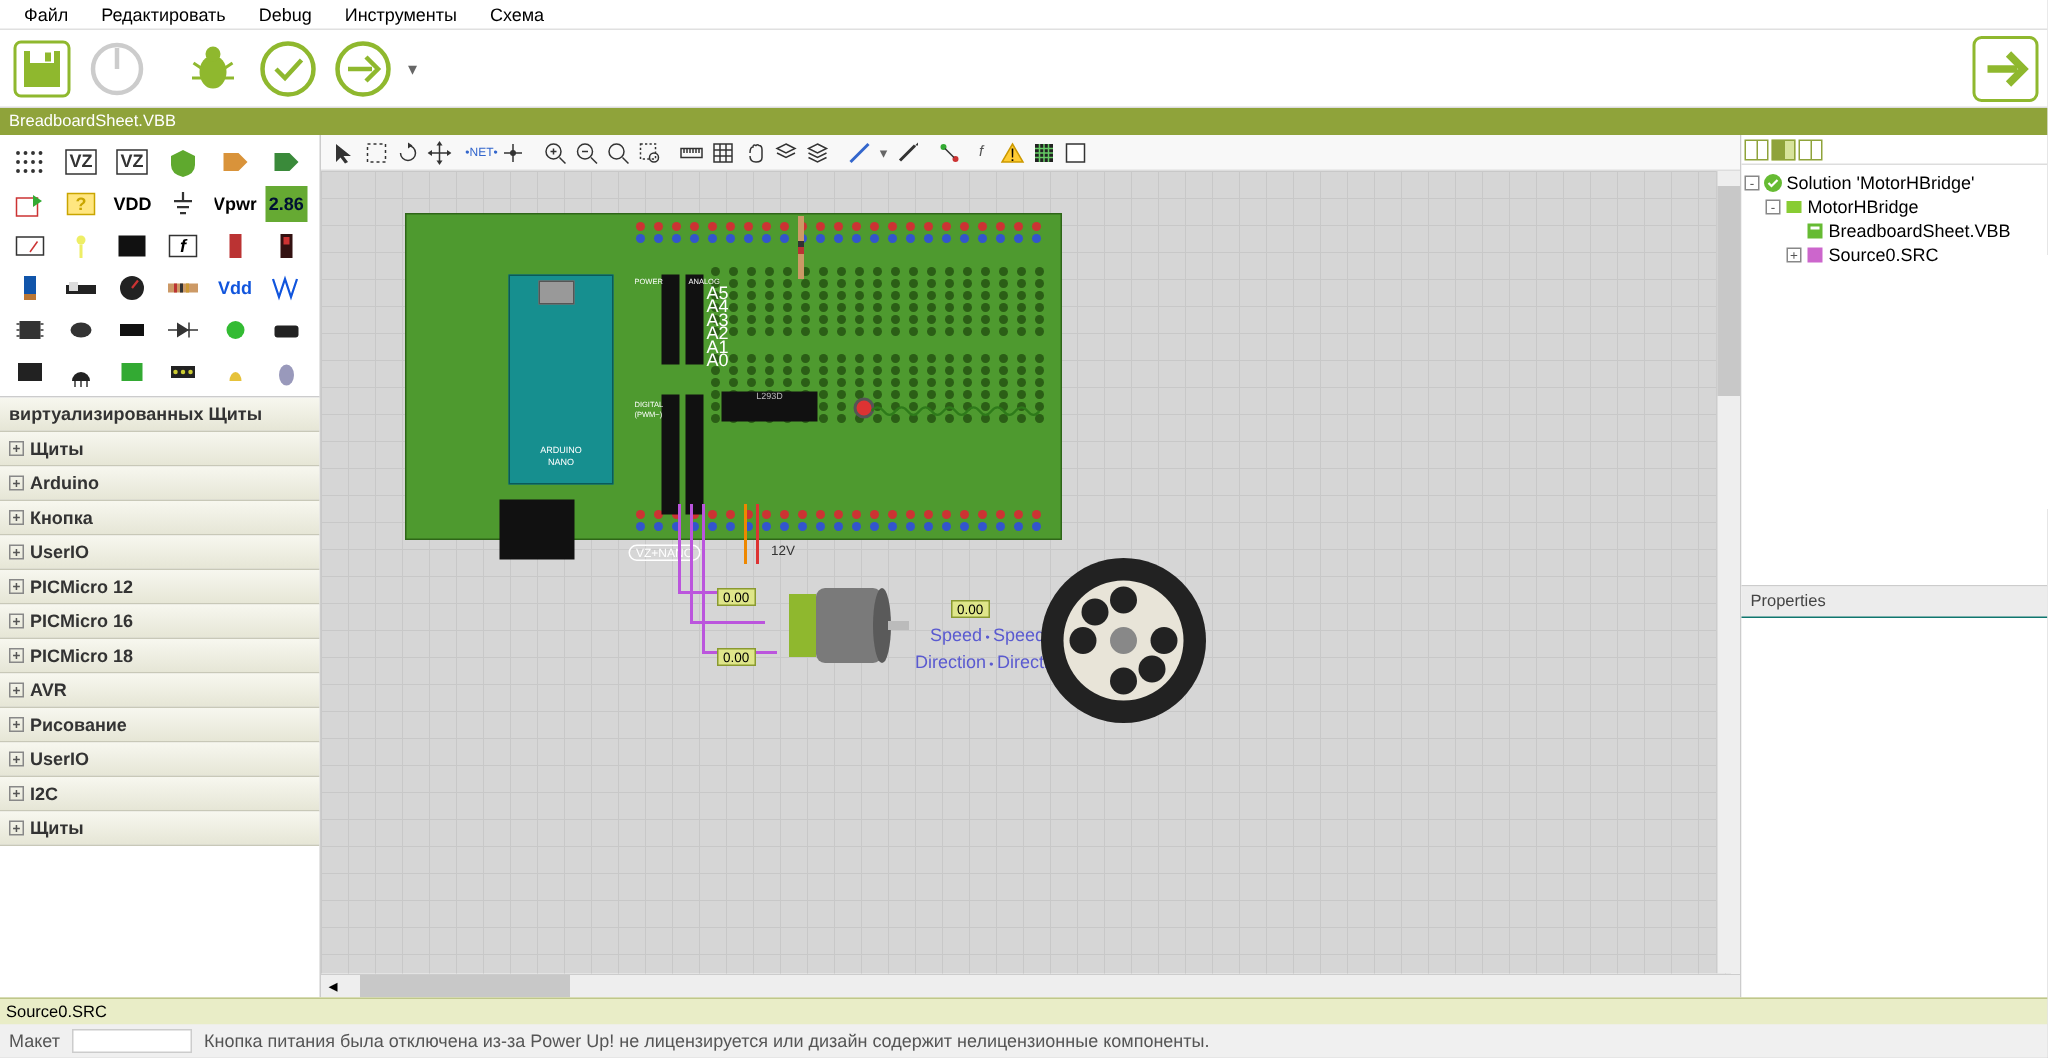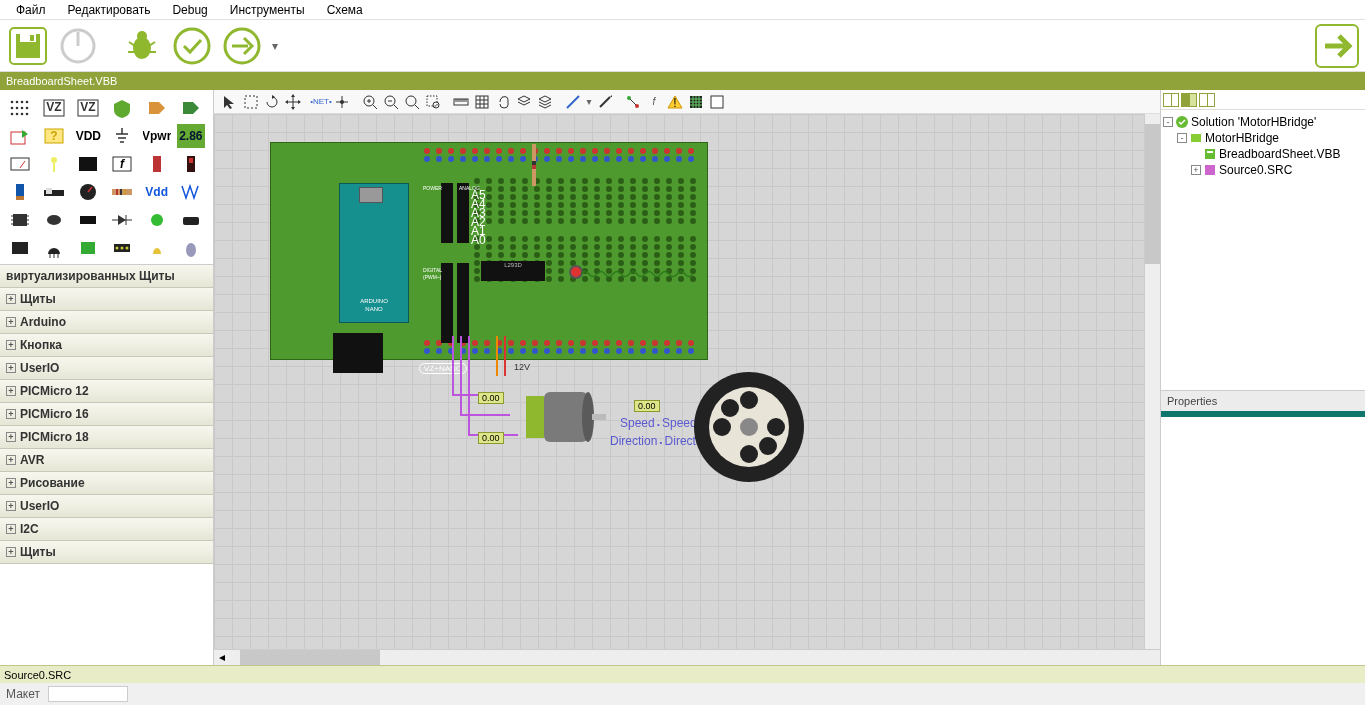--- a/index.html
+++ b/index.html
@@ -54,21 +54,21 @@
   .rightpane { width: 204px; display:flex; flex-direction:column; background:#fff;}
   .viewbtns{height:20px;display:flex;align-items:center;padding:2px;gap:2px;border-bottom:1px solid #ddd;}
   .vbtn{width:16px;height:14px;border:1px solid #8fa33a;display:flex;}
   .vbtn.sel{background:#d7e39b;}
   .tree{flex:0 0 280px; padding:4px 2px; font-size:11px; overflow:auto;}
   .treerow{display:flex;align-items:center;gap:2px;padding:1px 0;white-space:nowrap;}
   .treerow .box{width:10px;height:10px;border:1px solid #888;text-align:center;line-height:8px;font-size:9px;color:#555;}
   .treerow .ic{width:14px;height:14px;display:flex;align-items:center;justify-content:center;}
   .ind1{padding-left:14px;} .ind2{padding-left:28px;}
   .props{flex:1;border-top:1px solid #ccc;}
-  .propshdr{background:#ececec;padding:4px 6px;font-size:11px;color:#444;border-bottom:6px solid #0f766e;}
+  .propshdr{background:#ececec;padding:4px 6px;font-size:11px;color:#444;border-bottom:1px solid #0f766e;}
 
   .bottombar{height:18px;background:#e9edc7;border-top:1px solid #bfc78a;font-size:11px;padding-left:4px;line-height:18px;}
   .statusbar{height:22px;background:#f0f0f0;display:flex;align-items:center;padding:0 6px;gap:8px;font-size:11px;color:#555;}
   .statusbar .field{border:1px solid #ccc;background:#fff;width:80px;height:16px;}
 
   
   .board{position:absolute;left:56px;top:28px;width:438px;height:218px;background:#4e9a2f;border:1px solid #2e6618;}
   .hole{width:6px;height:6px;border-radius:50%;background:#2b5e16;display:inline-block;margin:1px 3px;}
   .holeRow{white-space:nowrap;line-height:8px;}
   .arduino{position:absolute;left:68px;top:40px;width:70px;height:140px;background:#168f8f;border:1px solid #0a5a5a;}
@@ -770,13 +770,14 @@
       <div class="propshdr">Properties</div>
     </div>
   </div>
 </div>
 
 <div class="bottombar">Source0.SRC</div>
 
 <div class="statusbar">
   <span>Макет</span>
   <div class="field"></div>
+  <span>Кнопка питания была отключена из-за Power Up! не лицензируется или дизайн содержит нелицензионные компоненты.</span>
 </div>
 
 </body></html>

